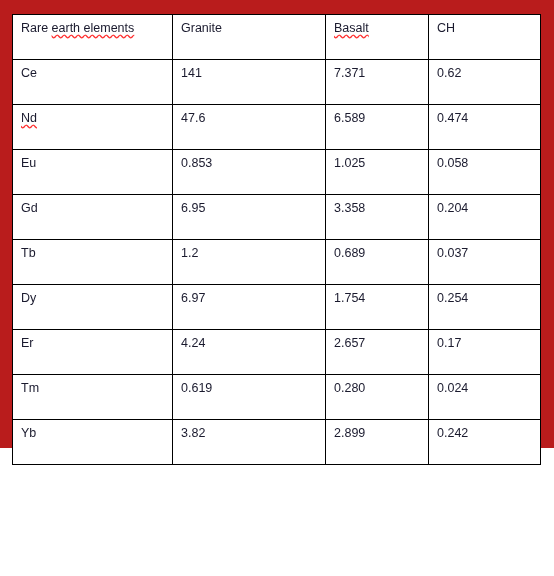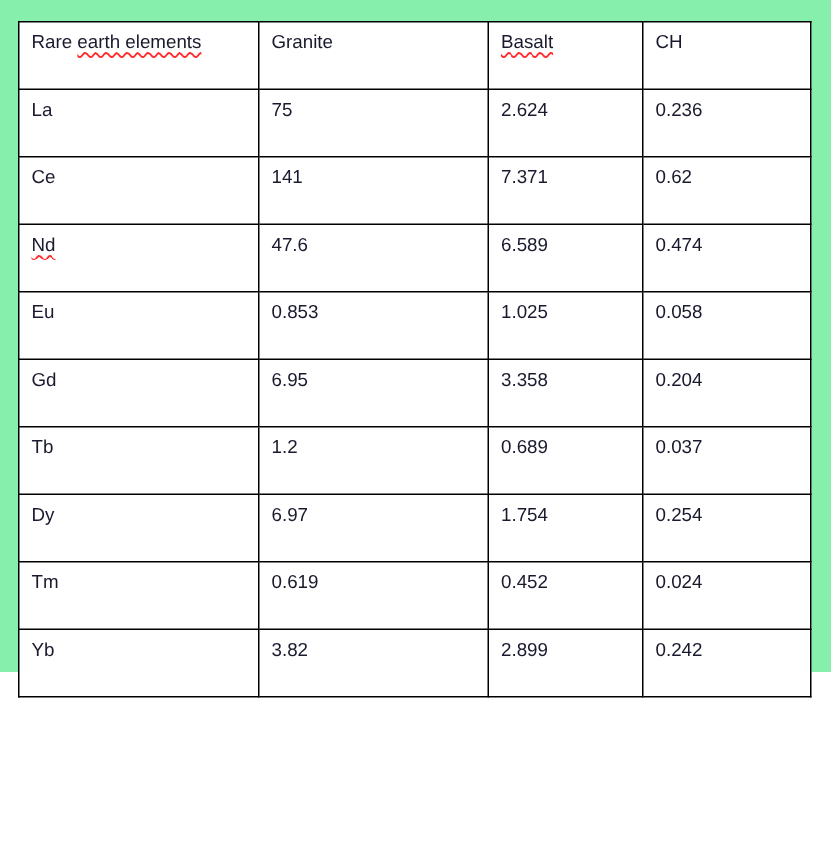--- a/index.html
+++ b/index.html
@@ -12,21 +12,21 @@
     height: 576px;
     font-family: "Liberation Sans", sans-serif;
     color: #1a1a2e;
     overflow: hidden;
   }
 
   #page {
     position: relative;
     width: 554px;
     height: 448px;
-    background: #86efac;
+    background: #b91c1c;
   }
 
   #rare-earth-table {
     position: absolute;
     left: 12px;
     top: 14px;
     width: 528px;
     border-collapse: collapse;
     table-layout: fixed;
     background: #ffffff;
@@ -86,26 +86,20 @@
         <th>
           <span class="cell-text misspelled">Basalt</span>
         </th>
         <th>
           <span class="cell-text">CH</span>
         </th>
       </tr>
     </thead>
     <tbody>
 
-      <tr>
-        <td><span class="cell-text">La</span></td>
-        <td><span class="cell-text">75</span></td>
-        <td><span class="cell-text">2.624</span></td>
-        <td><span class="cell-text">0.236</span></td>
-      </tr>
 
       <tr>
         <td><span class="cell-text">Ce</span></td>
         <td><span class="cell-text">141</span></td>
         <td><span class="cell-text">7.371</span></td>
         <td><span class="cell-text">0.62</span></td>
       </tr>
 
       <tr>
         <td><span class="cell-text misspelled">Nd</span></td>
@@ -136,25 +130,31 @@
         <td><span class="cell-text">0.037</span></td>
       </tr>
 
       <tr>
         <td><span class="cell-text">Dy</span></td>
         <td><span class="cell-text">6.97</span></td>
         <td><span class="cell-text">1.754</span></td>
         <td><span class="cell-text">0.254</span></td>
       </tr>
 
+      <tr>
+        <td><span class="cell-text">Er</span></td>
+        <td><span class="cell-text">4.24</span></td>
+        <td><span class="cell-text">2.657</span></td>
+        <td><span class="cell-text">0.17</span></td>
+      </tr>
 
       <tr>
         <td><span class="cell-text">Tm</span></td>
         <td><span class="cell-text">0.619</span></td>
-        <td><span class="cell-text">0.452</span></td>
+        <td><span class="cell-text">0.280</span></td>
         <td><span class="cell-text">0.024</span></td>
       </tr>
 
       <tr>
         <td><span class="cell-text">Yb</span></td>
         <td><span class="cell-text">3.82</span></td>
         <td><span class="cell-text">2.899</span></td>
         <td><span class="cell-text">0.242</span></td>
       </tr>
 

